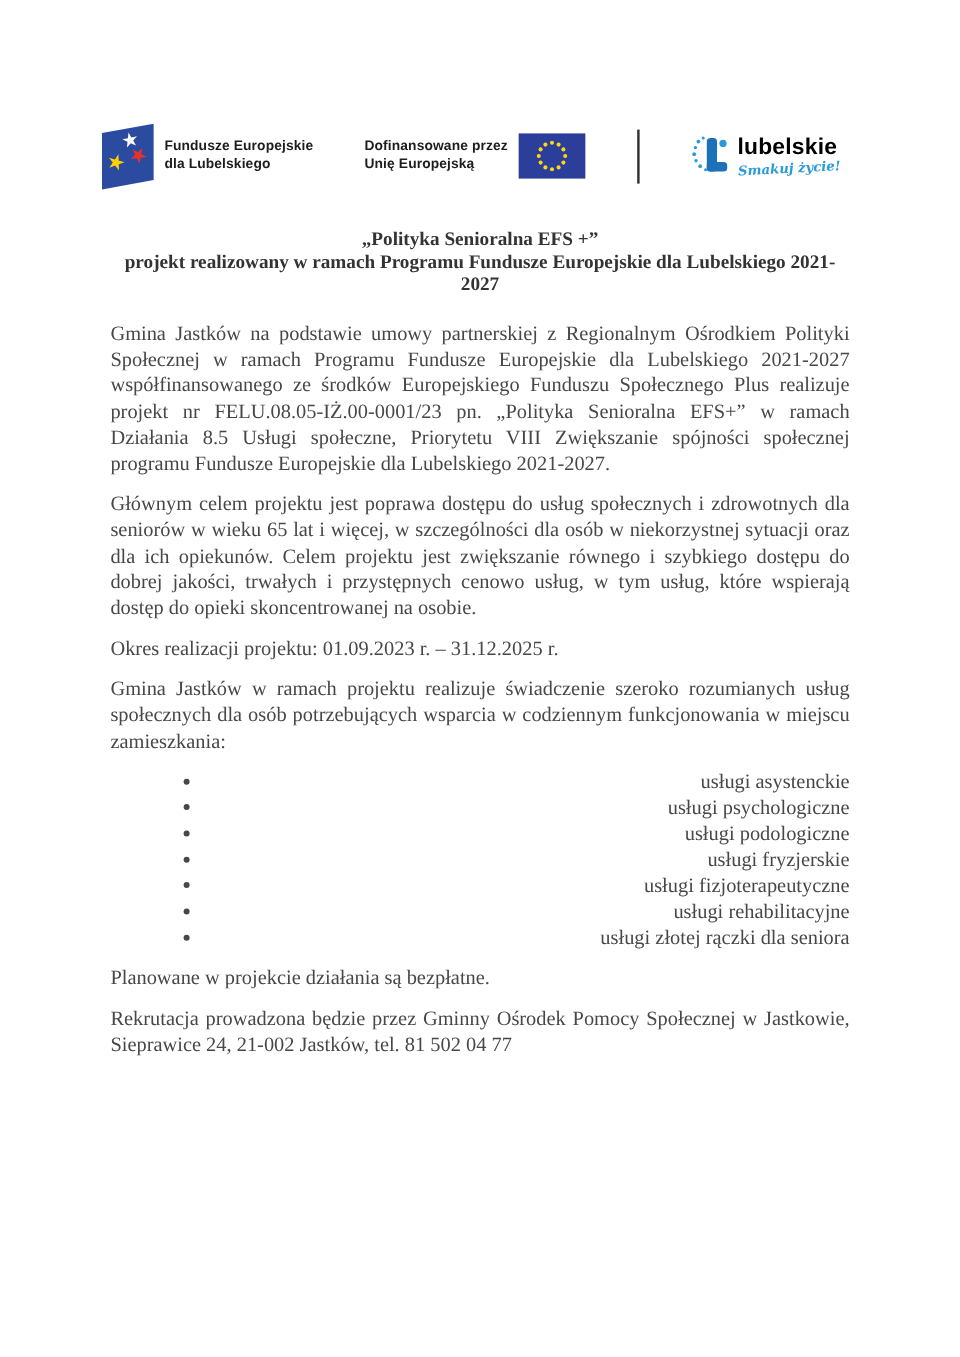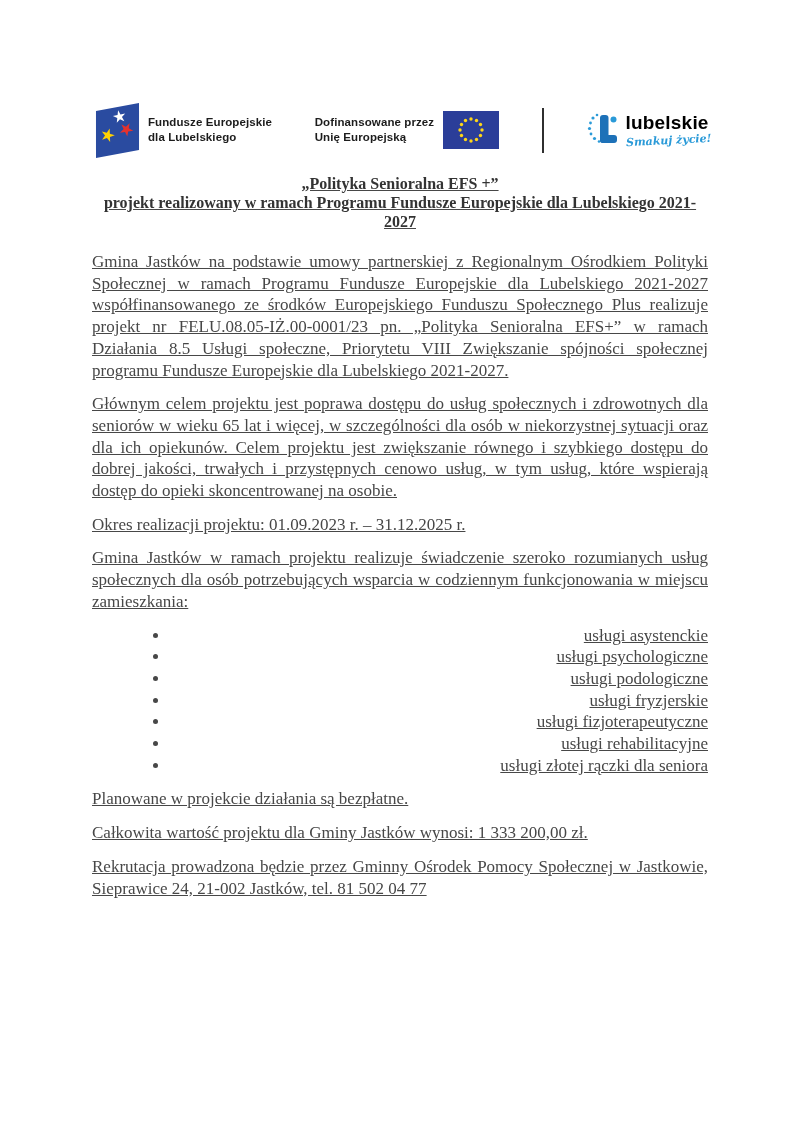--- a/index.html
+++ b/index.html
@@ -10,21 +10,21 @@
     background: #ffffff;
     overflow: hidden;
     font-family: "Liberation Serif", serif;
     color: #474747;
   }
 
   
   .logos {
     position: absolute;
     top: 101px;
-    left: 95px;
+    left: 84px;
     width: 616px;
     height: 58px;
     display: flex;
     align-items: center;
     justify-content: space-between;
     font-family: "Liberation Sans", sans-serif;
   }
   .logo-group { display: flex; align-items: center; }
   .logo-caption {
     font-size: 11.5px;
@@ -58,26 +58,25 @@
     font-weight: 700;
     color: #2a9ad8;
     text-align: right;
     margin-top: 2px;
     transform: rotate(-3deg);
   }
 
   
   .content {
     position: absolute;
-    top: 174px;
+    top: 190px;
     left: 92px;
     width: 616px;
     font-size: 17px;
     line-height: 21.7px;
-    text-decoration: underline;
   }
   .doc-title {
     text-align: center;
     font-weight: 700;
     font-size: 16px;
     line-height: 19px;
     color: #333333;
     margin-bottom: 20px;
   }
   .content p {
@@ -190,19 +189,18 @@
         <li>usługi fryzjerskie</li>
         <li>usługi fizjoterapeutyczne</li>
         <li>usługi rehabilitacyjne</li>
         <li>usługi złotej rączki dla seniora</li>
       </ul>
 
     <p>Planowane w projekcie działania są bezpłatne.</p>
 
 
 
-    <p>Całkowita wartość projektu dla Gminy Jastków wynosi: 1 333 200,00 zł.</p>
 
     <p>Rekrutacja prowadzona będzie przez Gminny Ośrodek Pomocy Społecznej w Jastkowie, Sieprawice 24, 21-002 Jastków, tel. 81 502 04 77</p>
 
   </main>
 
 </div>
 
 </body></html>

